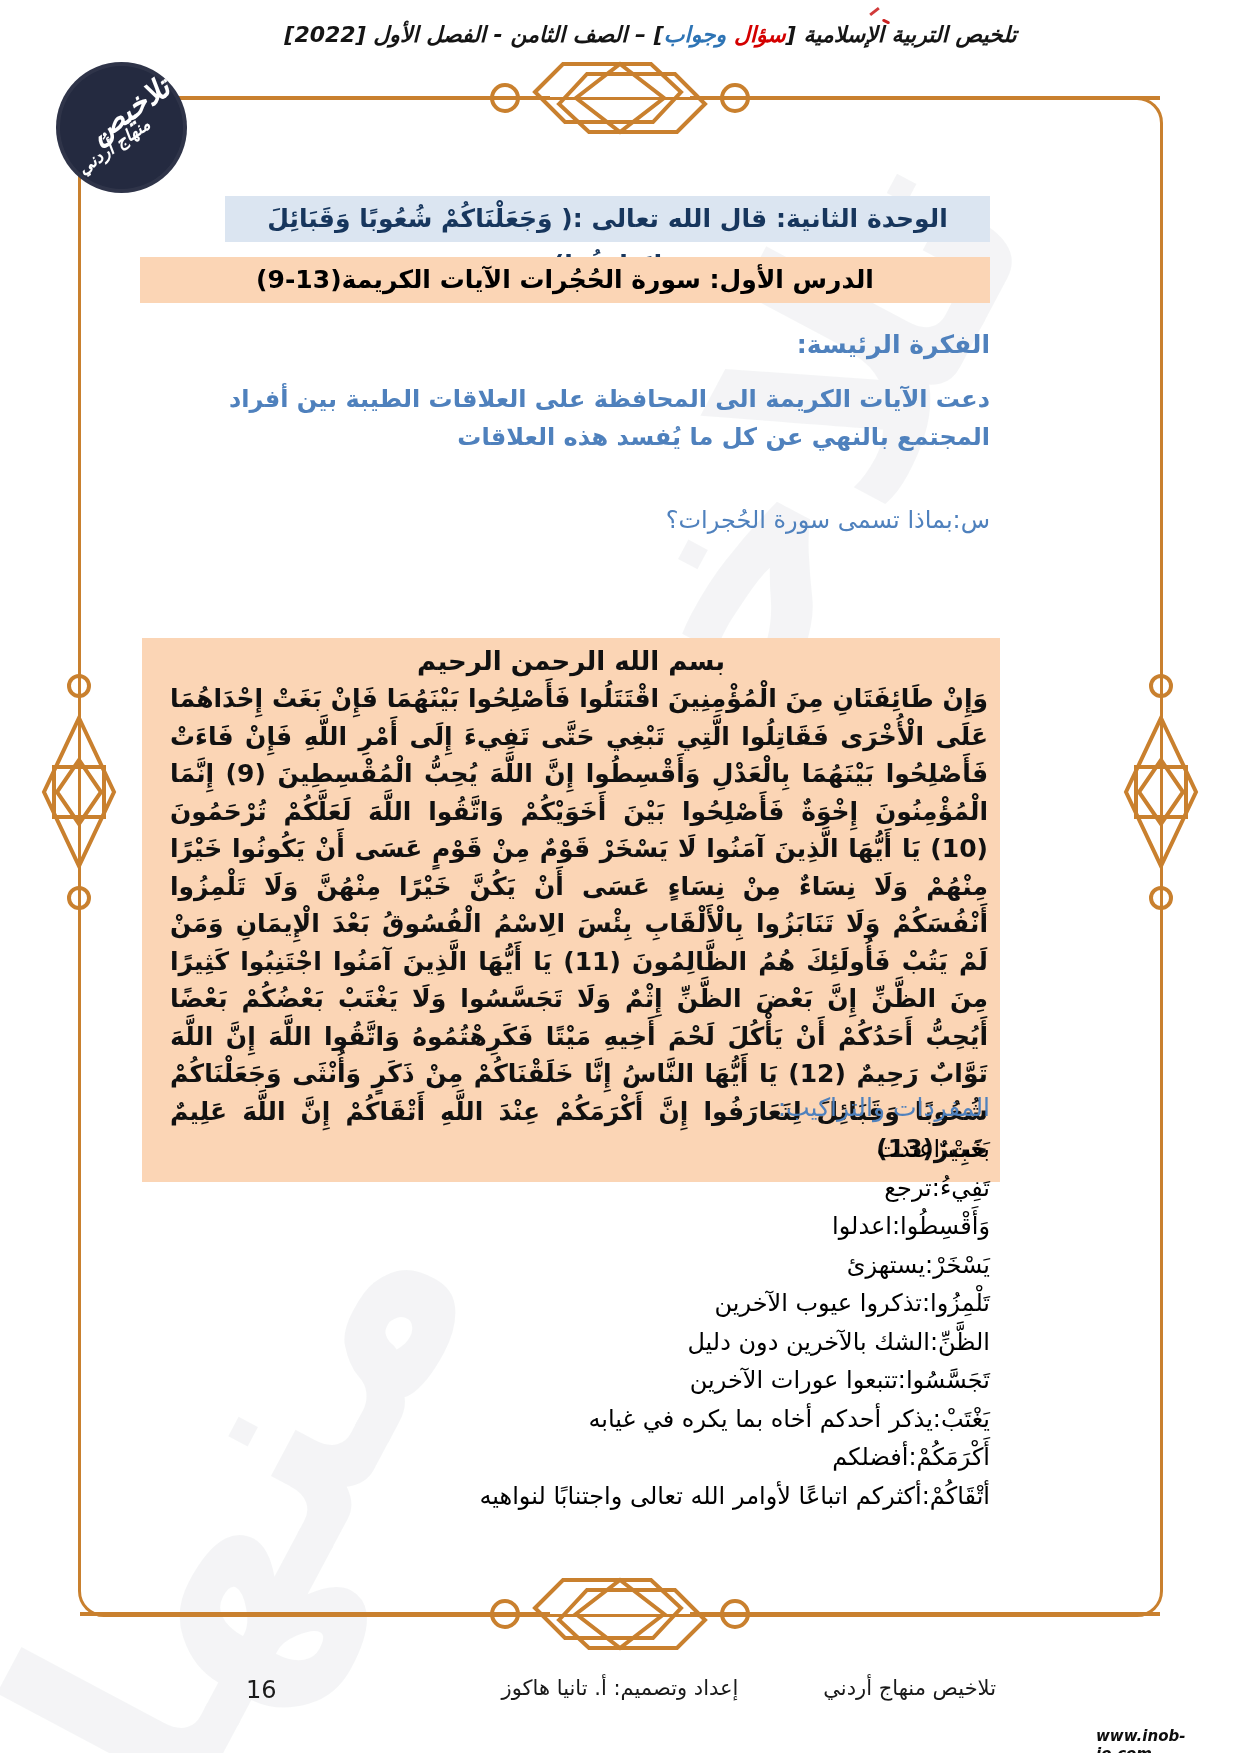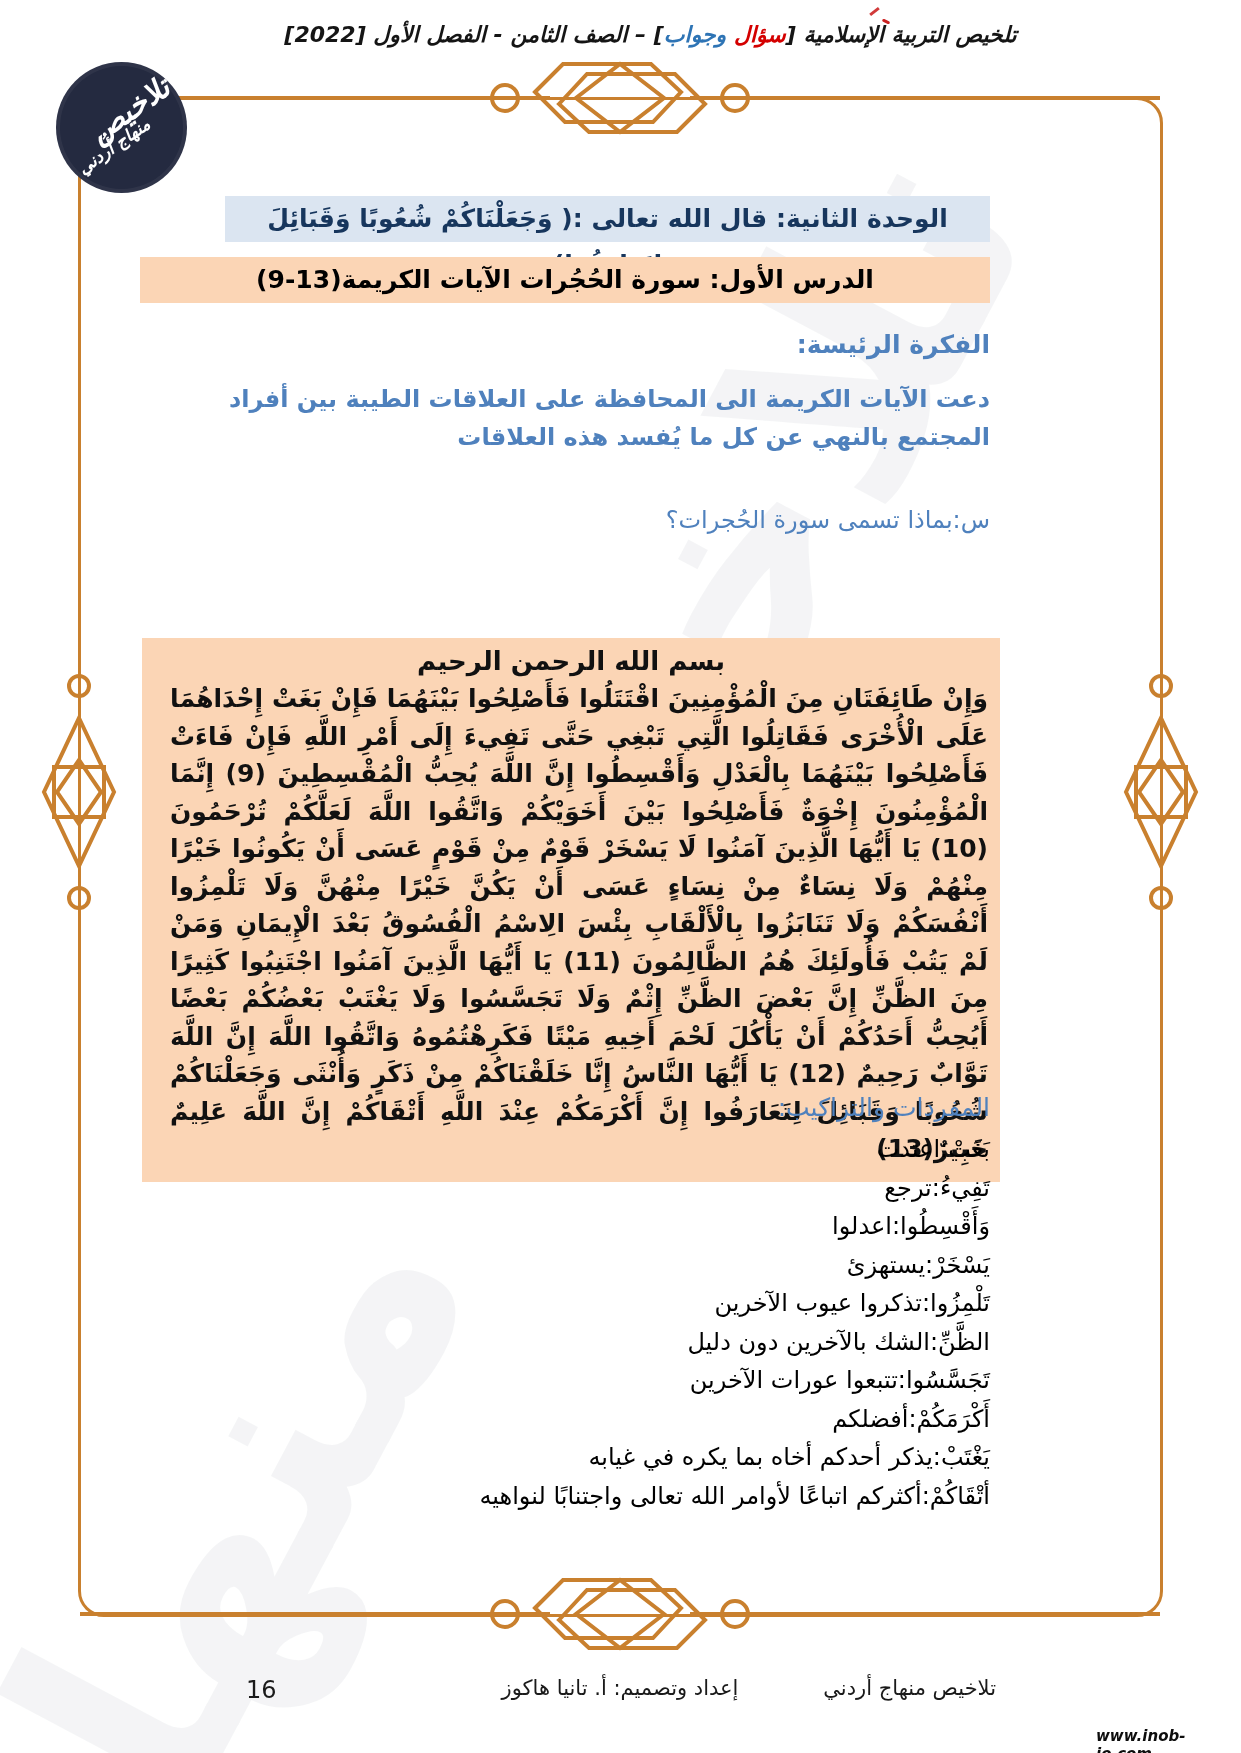--- a/index.html
+++ b/index.html
@@ -184,22 +184,22 @@
 
   <div class="vocab">
     <div class="hd">المفردات والتراكيب:</div>
     <div class="item">بَغَتْ:اعتدت</div>
     <div class="item">تَفِيءُ:ترجع</div>
     <div class="item">وَأَقْسِطُوا:اعدلوا</div>
     <div class="item">يَسْخَرْ:يستهزئ</div>
     <div class="item">تَلْمِزُوا:تذكروا عيوب الآخرين</div>
     <div class="item">الظَّنِّ:الشك بالآخرين دون دليل</div>
     <div class="item">تَجَسَّسُوا:تتبعوا عورات الآخرين</div>
+    <div class="item">يَغْتَبْ:يذكر أحدكم أخاه بما يكره في غيابه</div>
     <div class="item">أَكْرَمَكُمْ:أفضلكم</div>
-    <div class="item">يَغْتَبْ:يذكر أحدكم أخاه بما يكره في غيابه</div>
     <div class="item">أتْقَاكُمْ:أكثركم اتباعًا لأوامر الله تعالى واجتنابًا لنواهيه</div>
   </div>
 
   <div class="footer">
     <span class="f-right">تلاخيص منهاج أردني</span>
     <span class="f-center">إعداد وتصميم:  أ. تانيا هاكوز</span>
     <span class="f-page">16</span>
   </div>
 
   <div class="site">www.inob-io.com</div>

